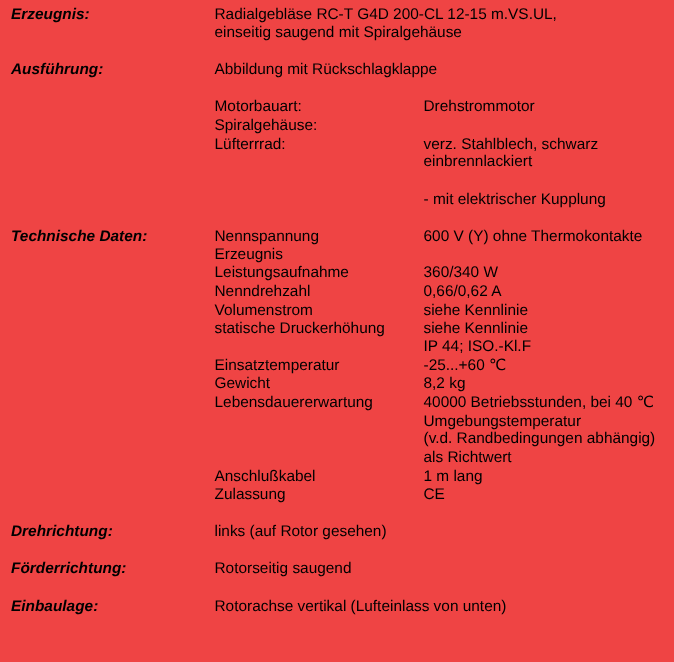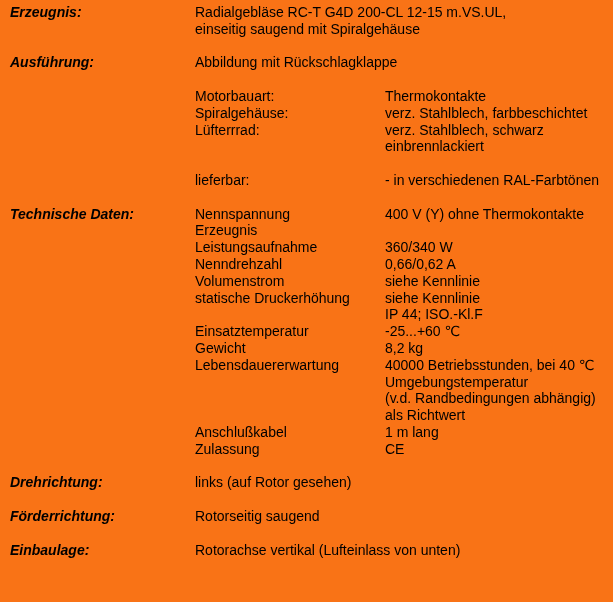--- a/index.html
+++ b/index.html
@@ -32,59 +32,57 @@
     font-weight: bold;
     font-style: italic;
   }
   .cell-prop  { grid-column: 2; }
   .cell-prop.span { grid-column: 2 / 4; }
   .cell-value { grid-column: 3; }
 </style>
 </head>
 <body>
 
-<div id="sheet" style="background: #f97316; color: rgb(0, 0, 0);">
+<div id="sheet" style="background: #ef4444; color: rgb(0, 0, 0);">
     <div class="row">
       <div class="cell-label">Erzeugnis:</div>
       <div class="cell-prop span">Radialgebläse RC-T G4D 200-CL 12-15 m.VS.UL,</div>
     </div>
     <div class="row">
       <div class="cell-prop span">einseitig saugend mit Spiralgehäuse</div>
     </div>
     <div class="row blank"></div>
     <div class="row">
       <div class="cell-label">Ausführung:</div>
       <div class="cell-prop span">Abbildung mit Rückschlagklappe</div>
     </div>
     <div class="row blank"></div>
     <div class="row">
       <div class="cell-prop">Motorbauart:</div>
-      <div class="cell-value">Thermokontakte</div>
+      <div class="cell-value">Drehstrommotor</div>
     </div>
     <div class="row">
       <div class="cell-prop">Spiralgehäuse:</div>
-      <div class="cell-value">verz. Stahlblech, farbbeschichtet</div>
     </div>
     <div class="row">
       <div class="cell-prop">Lüfterrrad:</div>
       <div class="cell-value">verz. Stahlblech, schwarz</div>
     </div>
     <div class="row">
       <div class="cell-value">einbrennlackiert</div>
     </div>
     <div class="row blank"></div>
     <div class="row">
-      <div class="cell-prop">lieferbar:</div>
-      <div class="cell-value">- in verschiedenen RAL-Farbtönen</div>
+      <div class="cell-value">- mit elektrischer Kupplung</div>
     </div>
     <div class="row blank"></div>
     <div class="row">
       <div class="cell-label">Technische Daten:</div>
       <div class="cell-prop">Nennspannung</div>
-      <div class="cell-value">400 V (Y) ohne Thermokontakte</div>
+      <div class="cell-value">600 V (Y) ohne Thermokontakte</div>
     </div>
     <div class="row">
       <div class="cell-prop">Erzeugnis</div>
     </div>
     <div class="row">
       <div class="cell-prop">Leistungsaufnahme</div>
       <div class="cell-value">360/340 W</div>
     </div>
     <div class="row">
       <div class="cell-prop">Nenndrehzahl</div>

